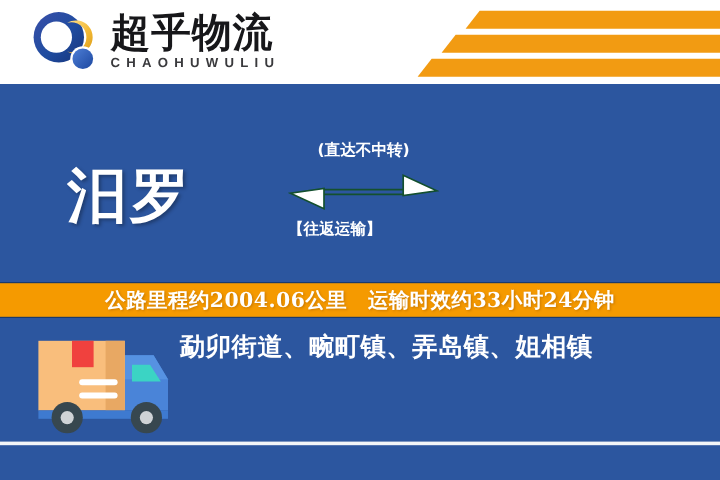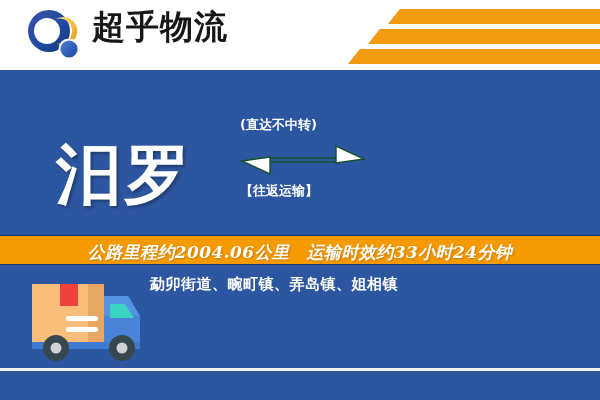--- a/index.html
+++ b/index.html
@@ -83,41 +83,41 @@
   
   #route {
     position: absolute;
     left: 0; top: 28px;
     width: 600px; height: 130px;
   }
 
   .city {
     position: absolute;
     font-family: "DejaVu Sans", sans-serif;
-    font-size: 66px;
+    font-size: 50px;
     font-weight: bold;
     color: #ffffff;
     letter-spacing: 2px;
     white-space: nowrap;
     text-shadow: 2px 2px 3px rgba(0,0,0,0.30);
     top: 32px;
   }
   #city-origin { left: 56px; }
   #city-dest   { right: 56px; }
 
   #arrow-group {
     position: absolute;
     left: 240px; top: 0;
     width: 126px; height: 130px;
   }
   #label-direct {
     position: absolute;
     left: 0; top: 18px;
     width: 126px;
-    text-align: left;
+    text-align: center;
     font-family: "DejaVu Sans", sans-serif;
     font-size: 13px;
     font-weight: bold;
     color: #ffffff;
     white-space: nowrap;
   }
   #arrow-svg {
     position: absolute;
     left: 0; top: 44px;
   }
@@ -136,41 +136,40 @@
   
   #metrics-bar {
     position: absolute;
     left: 0; top: 165px;
     width: 600px; height: 30px;
     background: #F59A00;
     border-top: 1px solid #1b3a6b;
     border-bottom: 1px solid #1b3a6b;
     box-sizing: border-box;
     display: flex;
-    align-items: flex-end;
+    align-items: center;
     justify-content: center;
-    font-style: italic;
   }
   #metrics-text {
     font-family: "DejaVu Serif", serif;
     font-size: 17px;
     font-weight: bold;
     color: #ffffff;
     letter-spacing: 0.4px;
     white-space: nowrap;
     text-shadow: 1px 1px 2px rgba(120,60,0,0.35);
   }
 
   
   #towns {
     position: absolute;
     left: 150px; top: 205px;
     width: 430px;
     font-family: "DejaVu Sans", sans-serif;
-    font-size: 15px;
+    font-size: 21px;
     font-weight: bold;
     color: #ffffff;
     letter-spacing: 0.5px;
     white-space: nowrap;
   }
 
   
   #truck {
     position: absolute;
     left: 24px; top: 200px;
@@ -212,20 +211,21 @@
         <circle cx="23" cy="21" r="21" fill="url(#lgBlue)"></circle>
         <circle cx="21" cy="21" r="13" fill="#ffffff"></circle>
         <path d="M30 9 A14 14 0 1 1 30 33 A12.5 12.5 0 1 0 30 9 Z" fill="url(#lgMoon)"></path>
         <circle cx="43" cy="39" r="10.5" fill="#ffffff"></circle>
         <circle cx="43" cy="39" r="8.6" fill="url(#lgSmall)"></circle>
       </svg>
     </div>
 
     <div id="brand-block">
       <div id="brand-cn">超乎物流</div>
+      <div id="brand-en">CHAOHUWULIU</div>
     </div>
 
     <div class="stripe" id="stripe1"></div>
     <div class="stripe" id="stripe2"></div>
     <div class="stripe" id="stripe3"></div>
   </div>
 
   <div id="panel">
 
     <div id="route">

